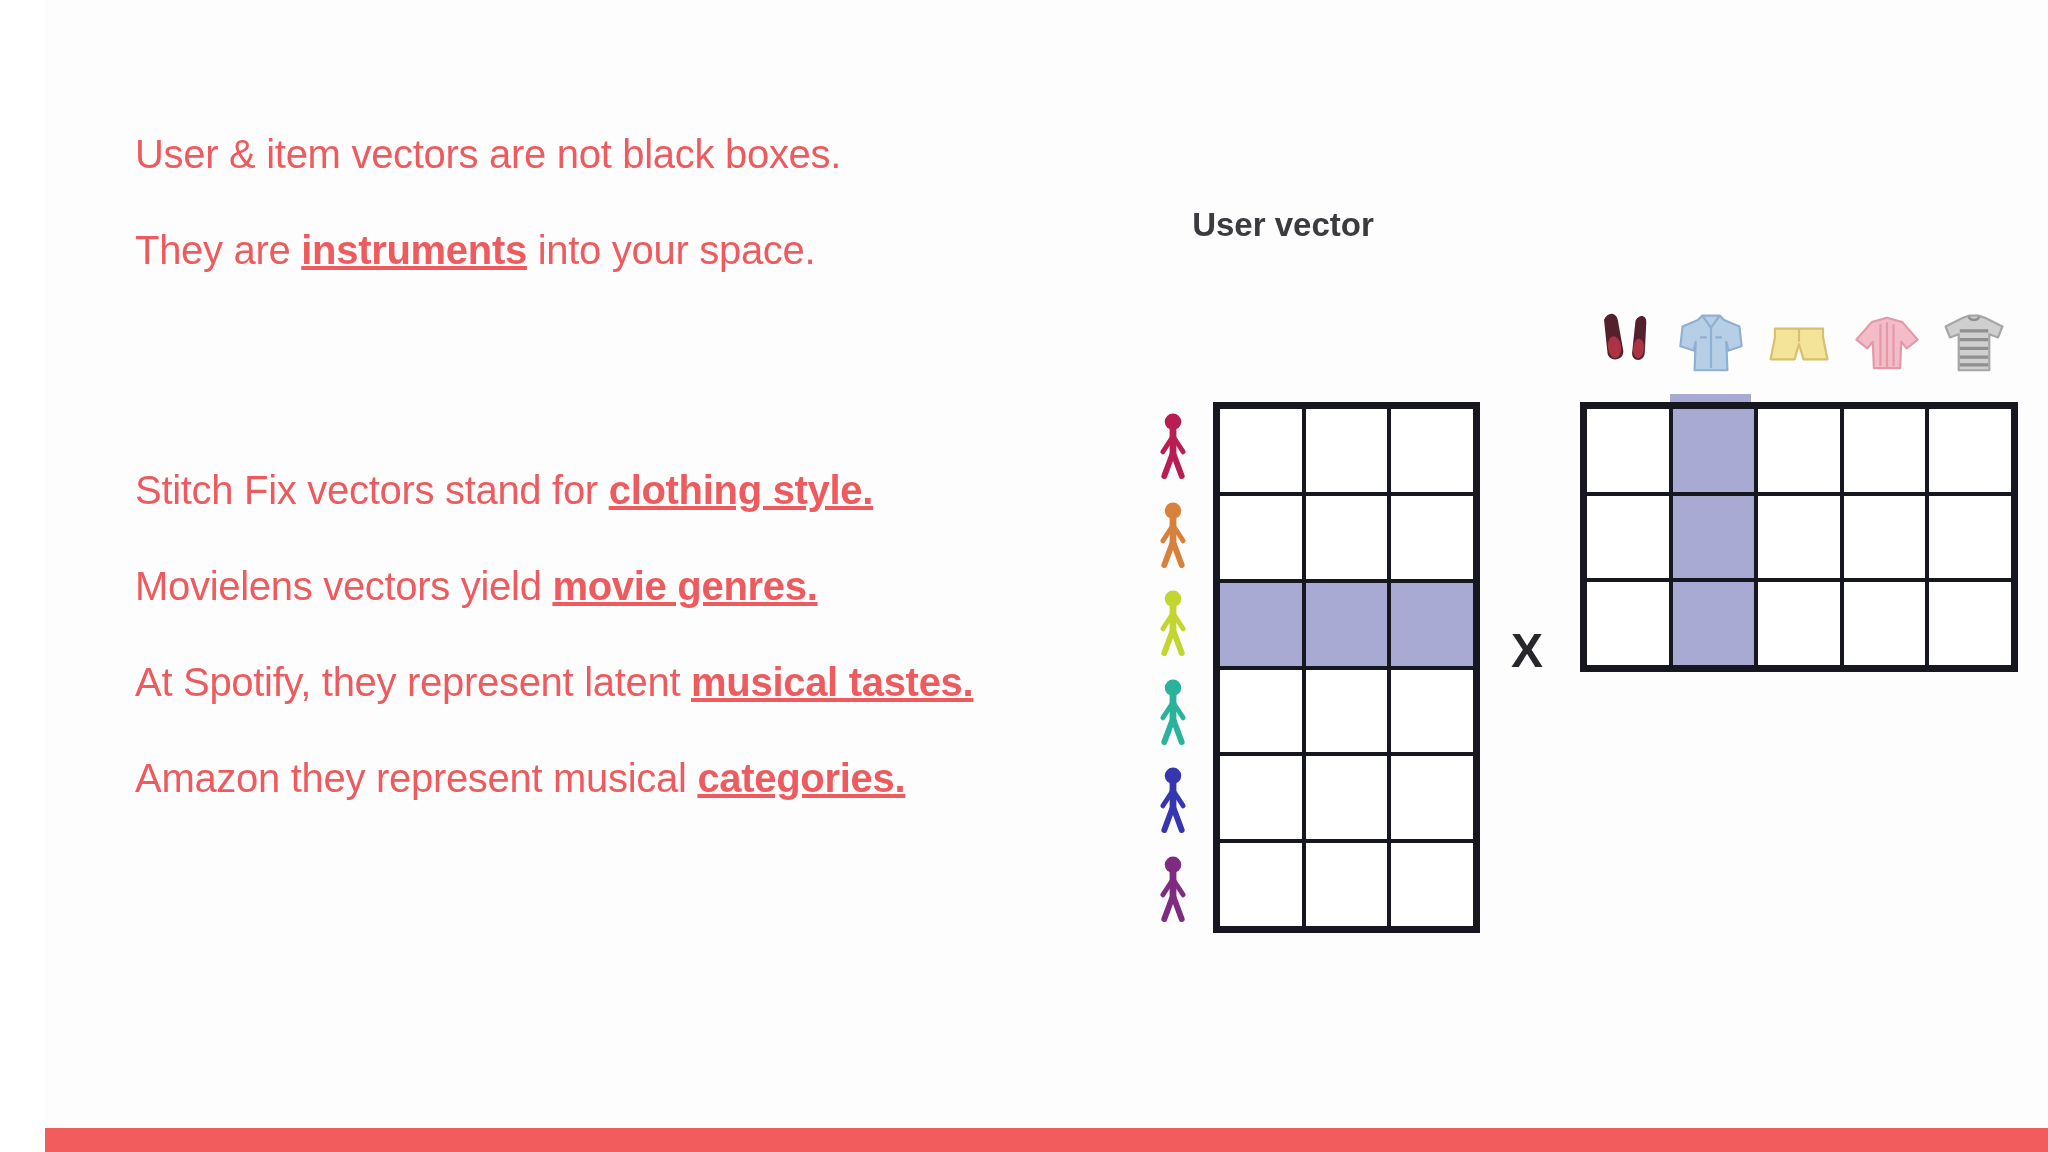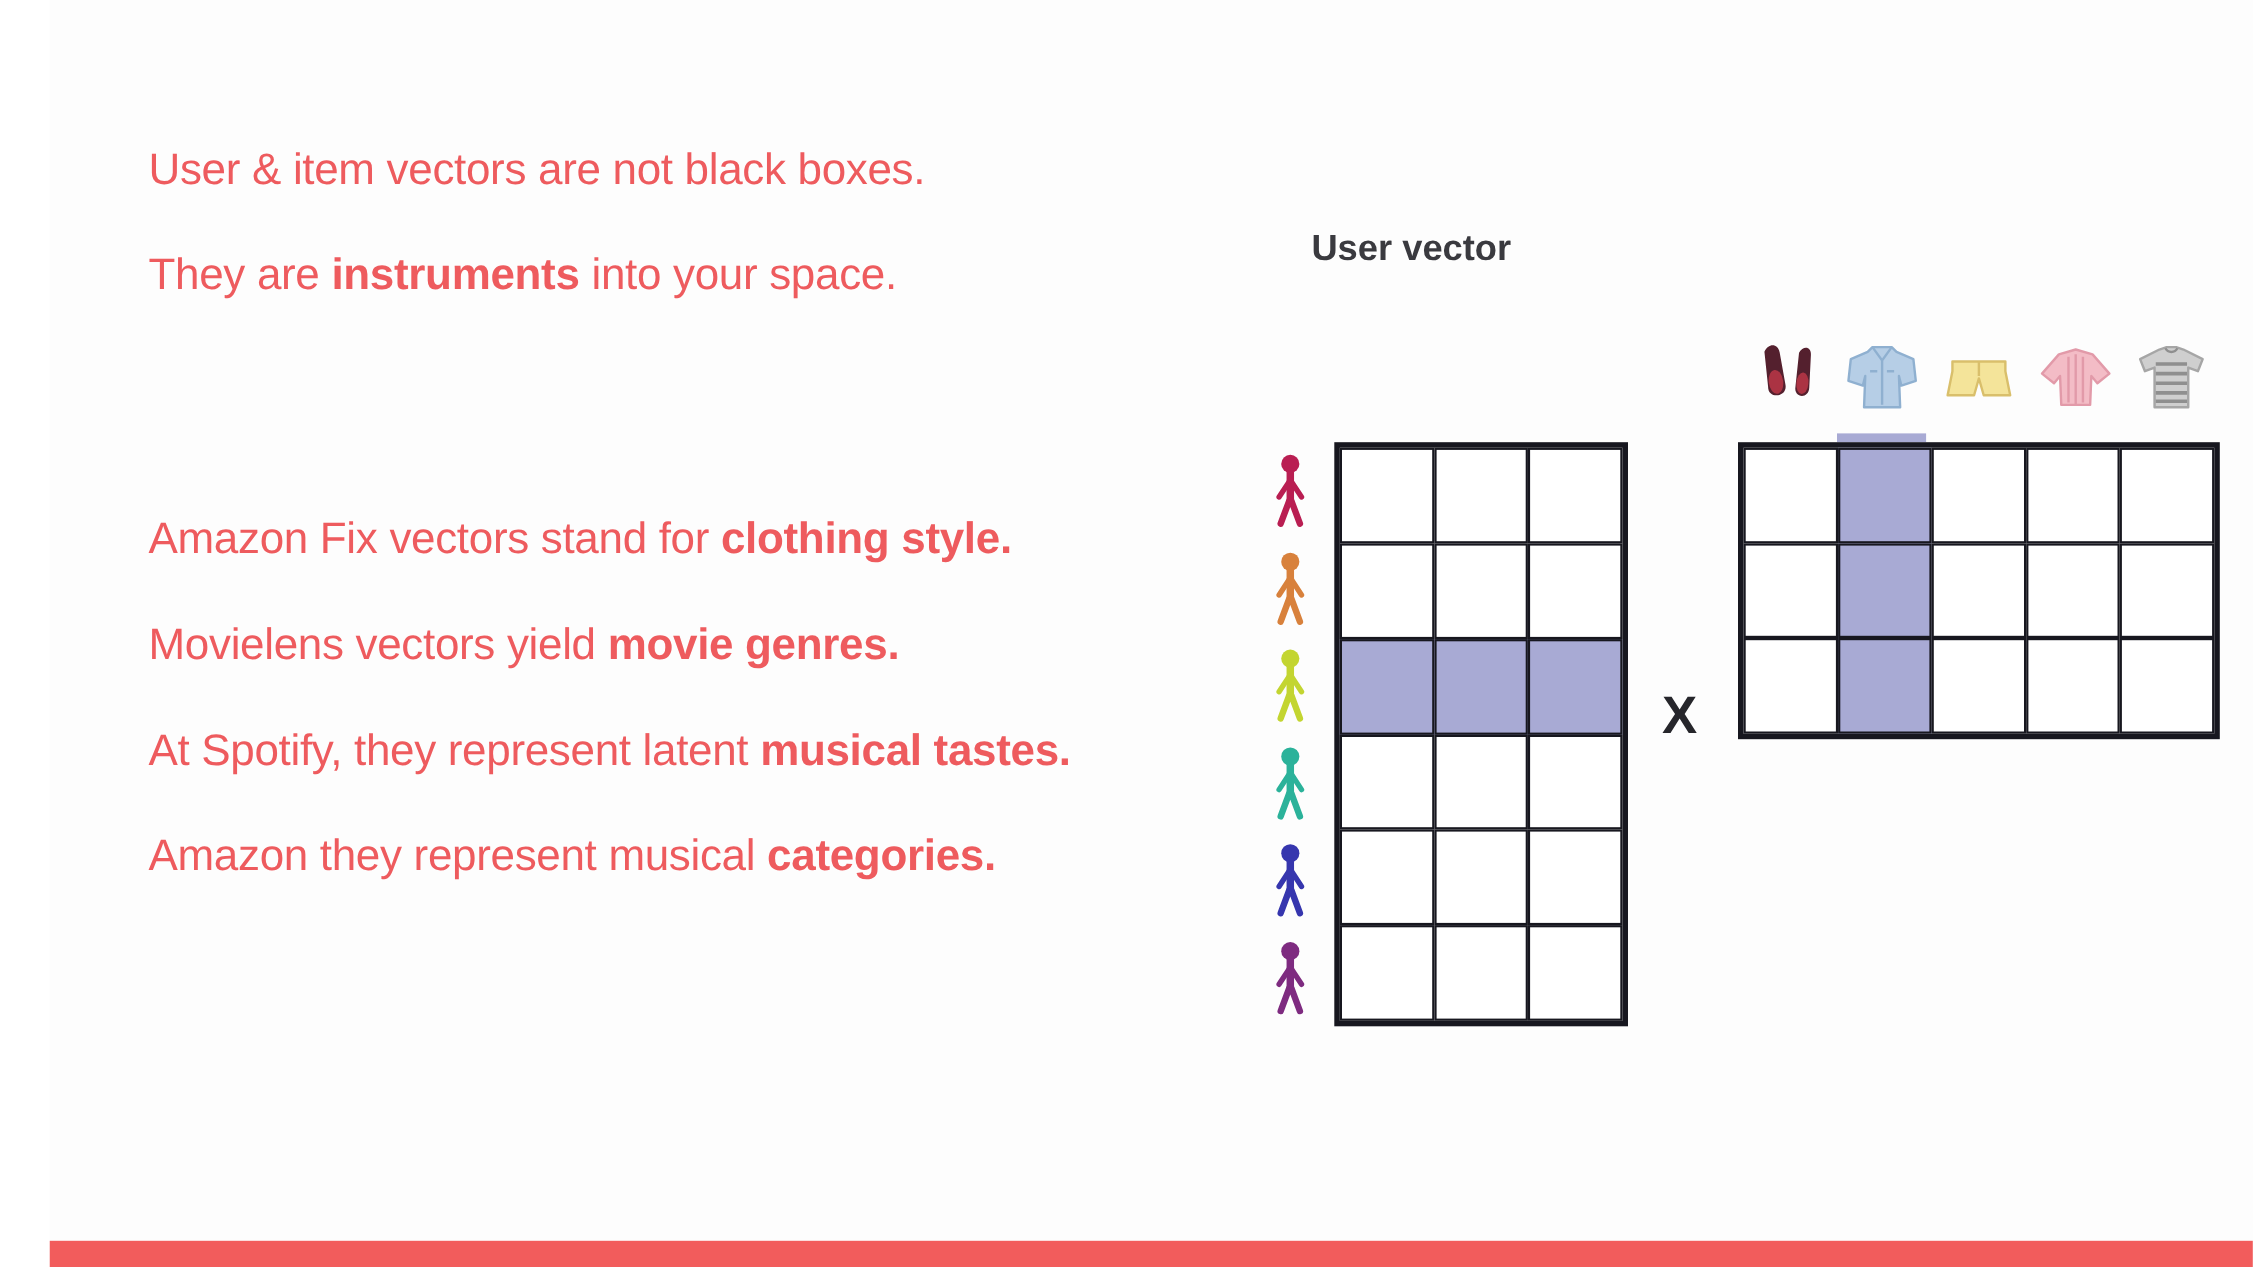--- a/index.html
+++ b/index.html
@@ -5,21 +5,21 @@
   html,body { margin:0; padding:0; background:#ffffff; }
   .slide {
     position:relative; width:2048px; height:1152px; overflow:hidden;
     background:#fdfdfd;
     font-family:"Liberation Sans", sans-serif;
     margin-left:45px;
   }
   
   .text-block { position:absolute; left:90px; color:var(--accent,#ee5b5e);
     font-size:40px; letter-spacing:-0.3px; line-height:96px; white-space:nowrap; }
-  .text-block .bold { font-weight:bold; }
+  .text-block .bold { font-weight:bold;text-decoration:underline; }
   #intro-block { top:106px; }
   #examples-block { top:442px; }
 
   
   .vec-header { position:absolute; top:206px; width:300px; text-align:center;
     font-size:33px; font-weight:bold; color:var(--header,#3a3a3f); }
   #user-vector-label { left:1088px; }
   #item-vector-label { left:1562px; }
 
   
@@ -57,21 +57,21 @@
 </head>
 <body>
 
 <div class="slide" style="--accent: #ee5b5e; --bar: #f25c5c; --hl: #a8aad4; --grid: #17171f; --header: #3a3a3f;">
 
   <div id="intro-block" class="text-block">
       <div class="line"><span>User &amp; item vectors are not black boxes.</span></div>
       <div class="line"><span>They are </span><span class="bold">instruments</span><span> into your space.</span></div>
     </div>
   <div id="examples-block" class="text-block">
-      <div class="line"><span>Amazon Fix vectors stand for </span><span class="bold">clothing style.</span></div>
+      <div class="line"><span>Stitch Fix vectors stand for </span><span class="bold">clothing style.</span></div>
       <div class="line"><span>Movielens vectors yield </span><span class="bold">movie genres.</span></div>
       <div class="line"><span>At Spotify, they represent latent </span><span class="bold">musical tastes.</span></div>
       <div class="line"><span>Amazon they represent musical </span><span class="bold">categories.</span></div>
     </div>
 
   <div id="user-vector-label" class="vec-header">User vector</div>
 
   <div id="person-col">
       <div class="slot" style="color: rgb(185, 30, 82);">
         <svg viewBox="0 0 38 70" fill="none" stroke="currentColor" stroke-linecap="round">

